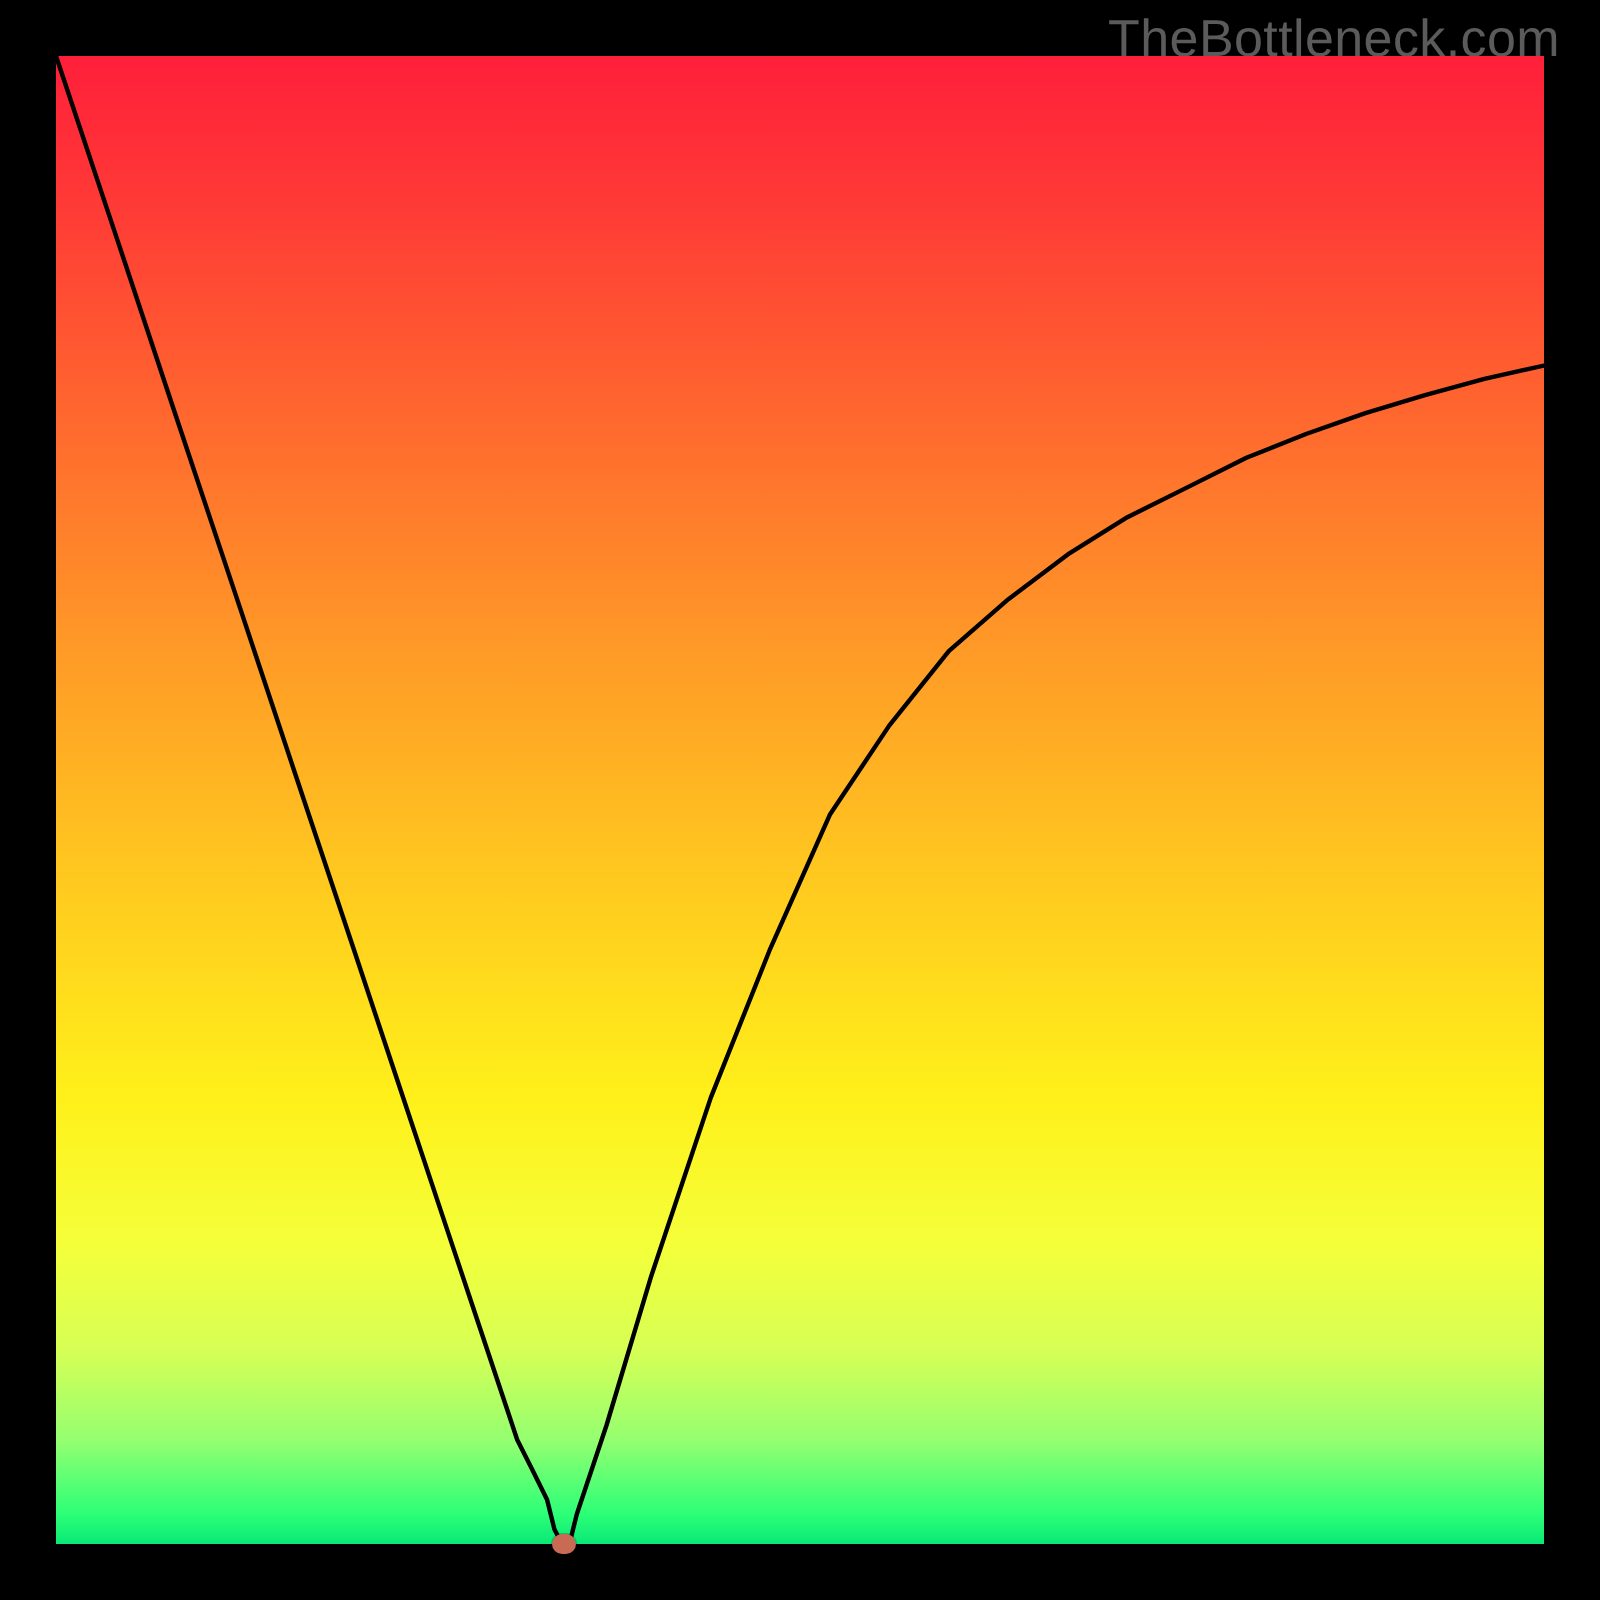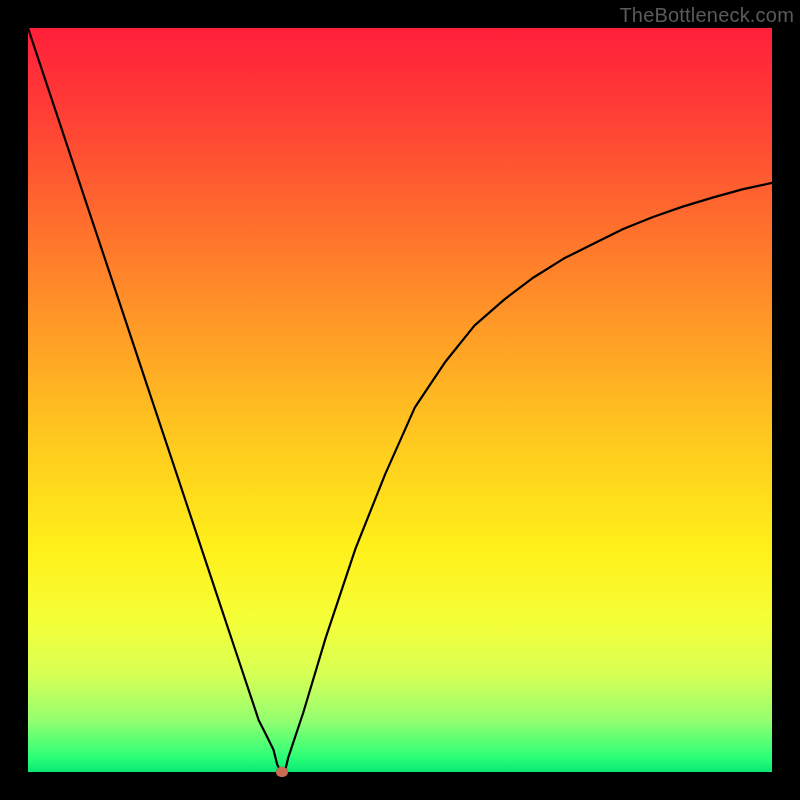--- a/index.html
+++ b/index.html
@@ -35,23 +35,23 @@
       #f4ff3a 80%,
       #d6ff55 87%,
       #95ff70 93%,
       #2cff77 98%,
       #09e876 100%
     );
   }
   .watermark {
     position: absolute;
     top: 4px;
-    right: 6px;
+    right: 20px;
     color: #5b5b5b;
-    font-size: 20px;
+    font-size: 26px;
     font-weight: 500;
     letter-spacing: 0.2px;
     user-select: none;
   }
   svg.curve-layer {
     position: absolute;
     left: 0;
     top: 0;
     width: 744px;
     height: 744px;

